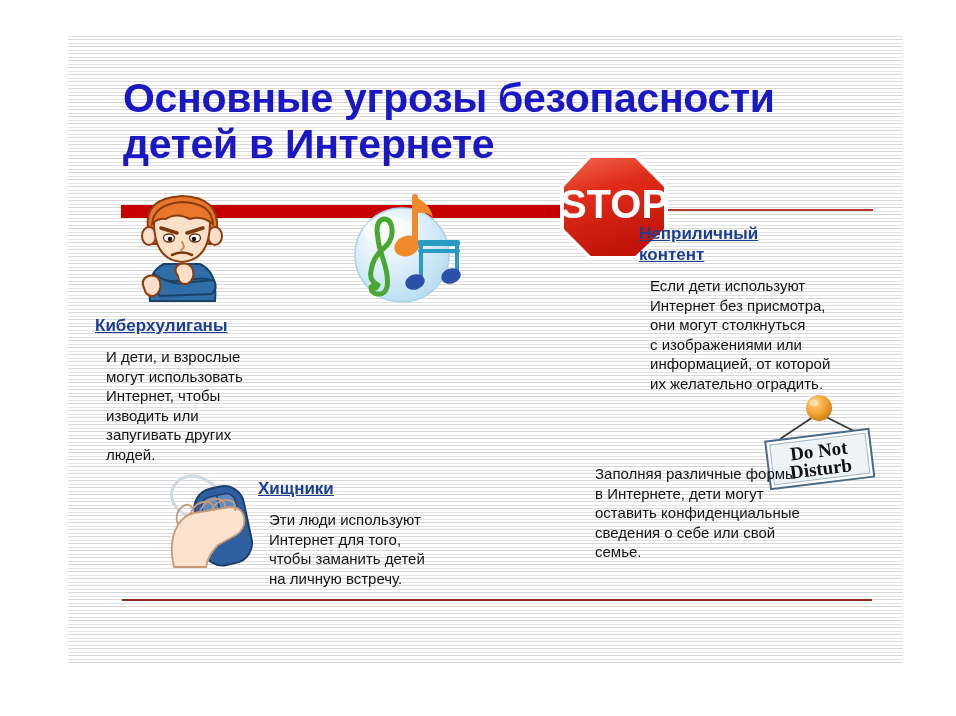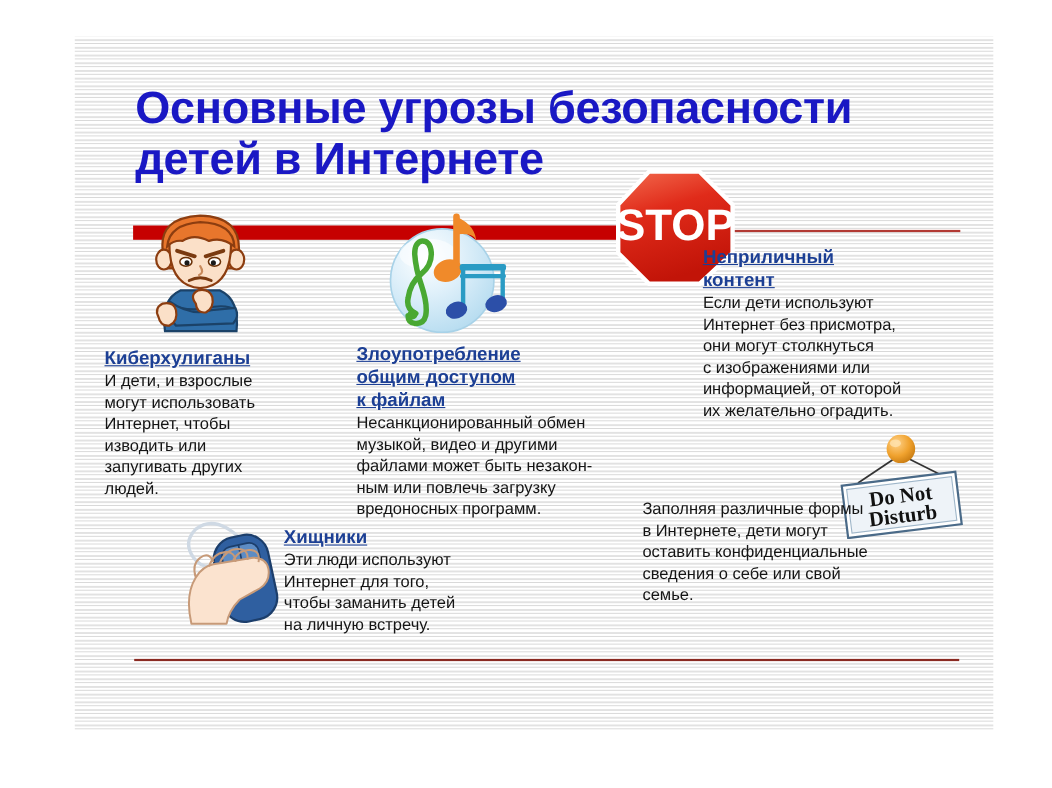--- a/index.html
+++ b/index.html
@@ -65,21 +65,21 @@
   .block h3{
     margin:0 0 1px 0;
     color:#1c3f94;
     font-size:17px;
     line-height:21px;
     font-weight:bold;
     white-space:pre-line;
     text-decoration:underline;
   }
   .block p{
-    margin:0;
+    margin:11px;
     color:#141414;
     font-size:15px;
     line-height:19.5px;
     font-weight:500;
     white-space:pre-line;
   }
 
   #blk-bullies   {left:27px;  top:282px; width:215px;}
   #blk-filesharing{left:256px; top:278px; width:270px;}
   #blk-content   {left:571px; top:190px; width:248px;}
@@ -254,30 +254,20 @@
   <div class="block" id="blk-bullies">
     <h3>Киберхулиганы</h3>
     <p>И дети, и взрослые
 могут использовать
 Интернет, чтобы
 изводить или
 запугивать других
 людей.</p>
   </div>
 
-  <div class="block" id="blk-filesharing">
-    <h3>Злоупотребление
-общим доступом
-к файлам</h3>
-    <p>Несанкционированный обмен
-музыкой, видео и другими
-файлами может быть незакон-
-ным или повлечь загрузку
-вредоносных программ.</p>
-  </div>
 
   <div class="block" id="blk-content">
     <h3>Неприличный
 контент</h3>
     <p>Если дети используют
 Интернет без присмотра,
 они могут столкнуться
 с изображениями или
 информацией, от которой
 их желательно оградить.</p>

